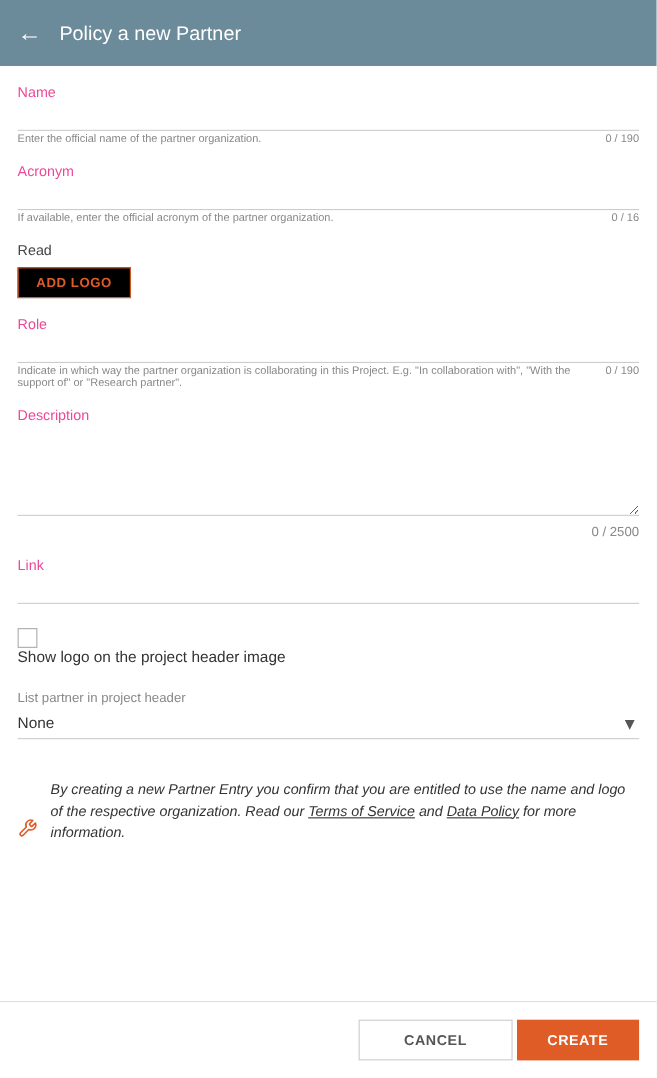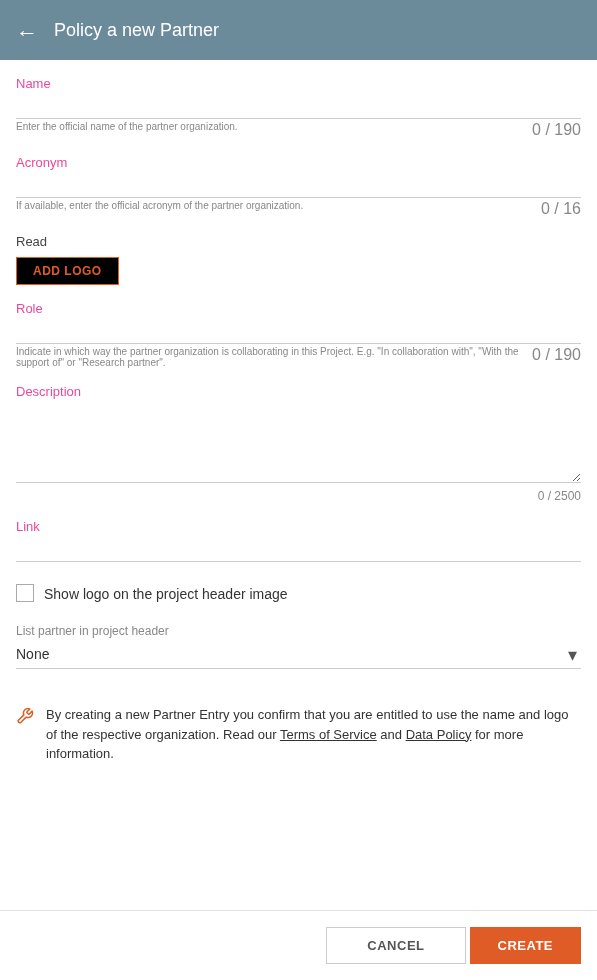--- a/index.html
+++ b/index.html
@@ -79,21 +79,21 @@
       margin-top: 2px;
     }
 
     .field-hint {
       font-size: 10px;
       color: #888;
       flex: 1;
     }
 
     .field-counter {
-      font-size: 16px;
+      font-size: 10px;
       color: #888;
       white-space: nowrap;
       margin-left: 8px;
     }
 
     .logo-section {
       margin-bottom: 16px;
     }
 
     .logo-label {
@@ -136,22 +136,23 @@
 
     .textarea-counter {
       text-align: right;
       font-size: 12px;
       color: #888;
       margin-top: 2px;
     }
 
     .checkbox-row {
       display: flex;
-      align-items: flex-end;
+      align-items: flex-start;
       margin: 22px 0;
+      flex-direction: column;
     }
 
     .checkbox-input {
       width: 18px;
       height: 18px;
       border: 1.5px solid #aaa;
       margin-right: 10px;
       cursor: pointer;
       appearance: none;
       -webkit-appearance: none;
@@ -193,22 +194,23 @@
     }
 
     .select-label {
       font-size: 12px;
       color: #888;
       margin-bottom: 2px;
     }
 
     .disclaimer-section {
       display: flex;
-      align-items: flex-start;
+      align-items: flex-end;
       padding: 20px 0 16px 0;
+      font-style: italic;
     }
 
     .disclaimer-icon {
       color: #e05c26;
       font-size: 18px;
       margin-right: 12px;
       margin-top: 2px;
       flex-shrink: 0;
     }
 

